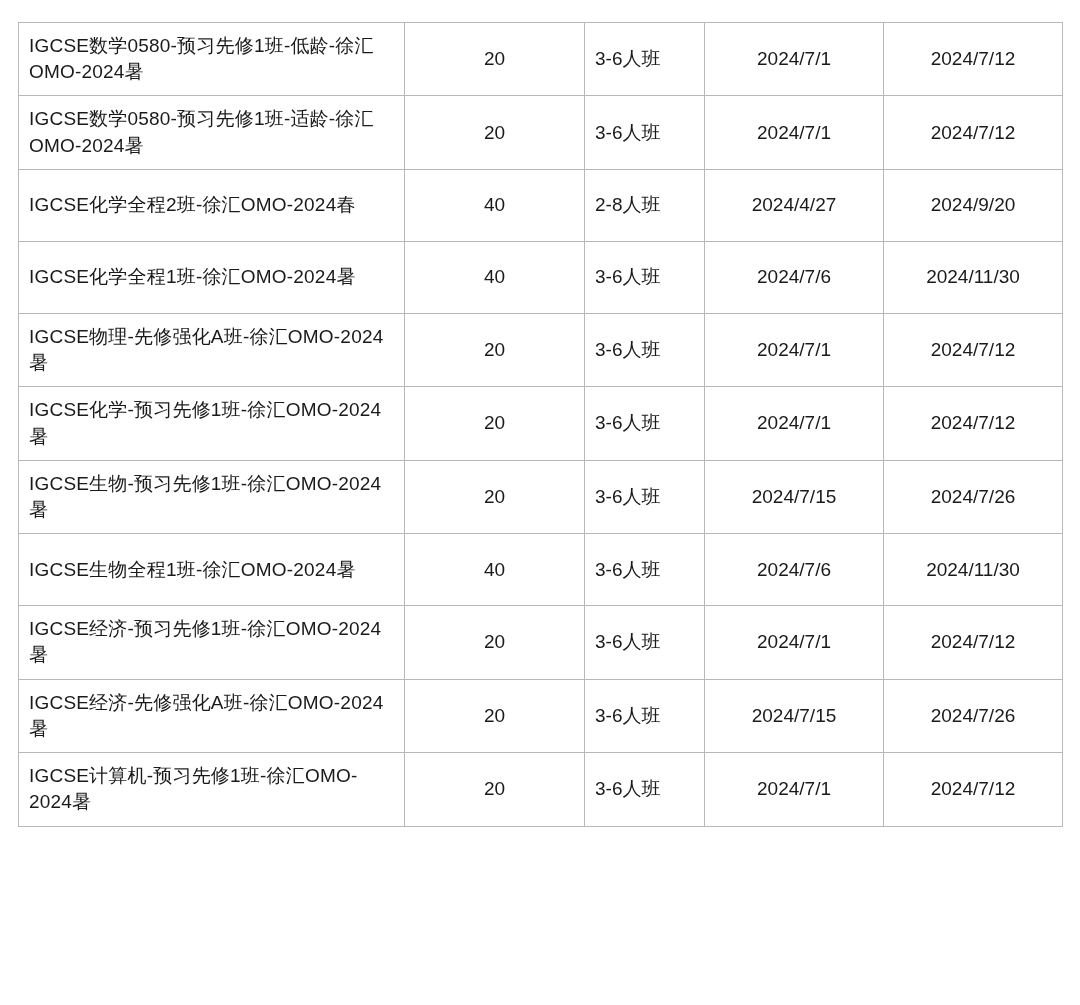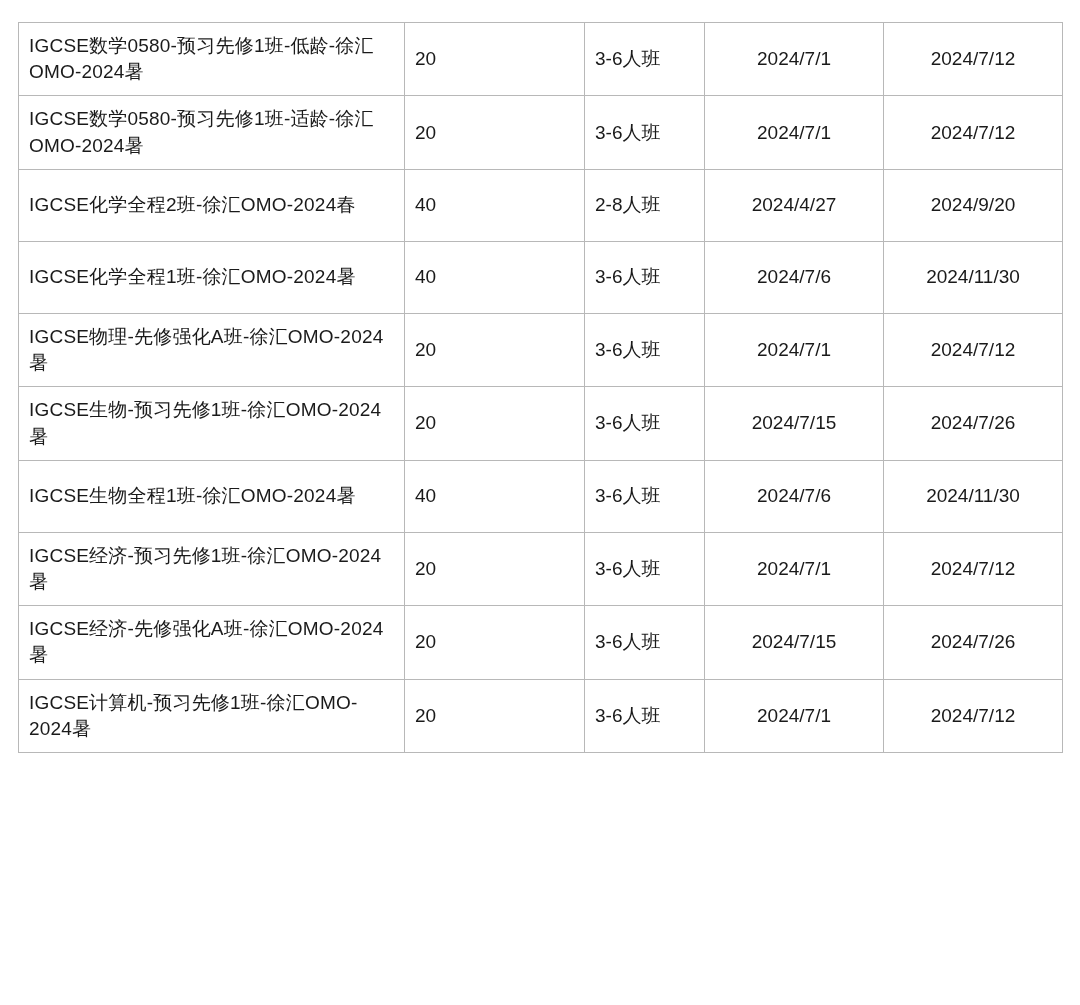--- a/index.html
+++ b/index.html
@@ -36,20 +36,21 @@
   col.c-hours { width: 180px; }
   col.c-size  { width: 120px; }
   col.c-start { width: 179px; }
   col.c-end   { width: 179px; }
 
   td.name {
     text-align: left;
     letter-spacing: 0.2px;
   }
   td.hours {
+    text-align: center;
   }
   td.size {
     text-align: left;
     padding-left: 14px;
   }
   td.start, td.end {
     text-align: center;
     margin-top: 36px;
   }
   tr { height: 72px; }
@@ -96,20 +97,27 @@
           <td class="end">2024/11/30</td>
         </tr>
         <tr>
           <td class="name">IGCSE物理-先修强化A班-徐汇OMO-2024暑</td>
           <td class="hours">20</td>
           <td class="size">3-6人班</td>
           <td class="start">2024/7/1</td>
           <td class="end">2024/7/12</td>
         </tr>
         <tr>
+          <td class="name">IGCSE化学-预习先修1班-徐汇OMO-2024暑</td>
+          <td class="hours">20</td>
+          <td class="size">3-6人班</td>
+          <td class="start">2024/7/1</td>
+          <td class="end">2024/7/12</td>
+        </tr>
+        <tr>
           <td class="name">IGCSE生物-预习先修1班-徐汇OMO-2024暑</td>
           <td class="hours">20</td>
           <td class="size">3-6人班</td>
           <td class="start">2024/7/15</td>
           <td class="end">2024/7/26</td>
         </tr>
         <tr>
           <td class="name">IGCSE生物全程1班-徐汇OMO-2024暑</td>
           <td class="hours">40</td>
           <td class="size">3-6人班</td>

